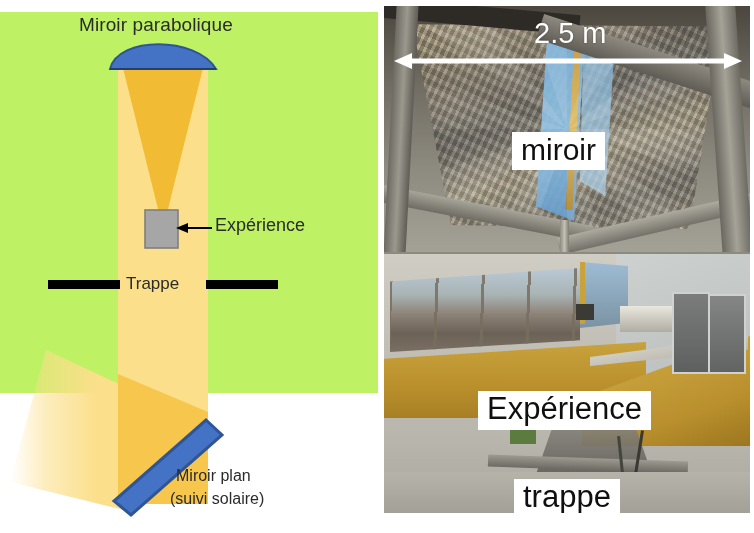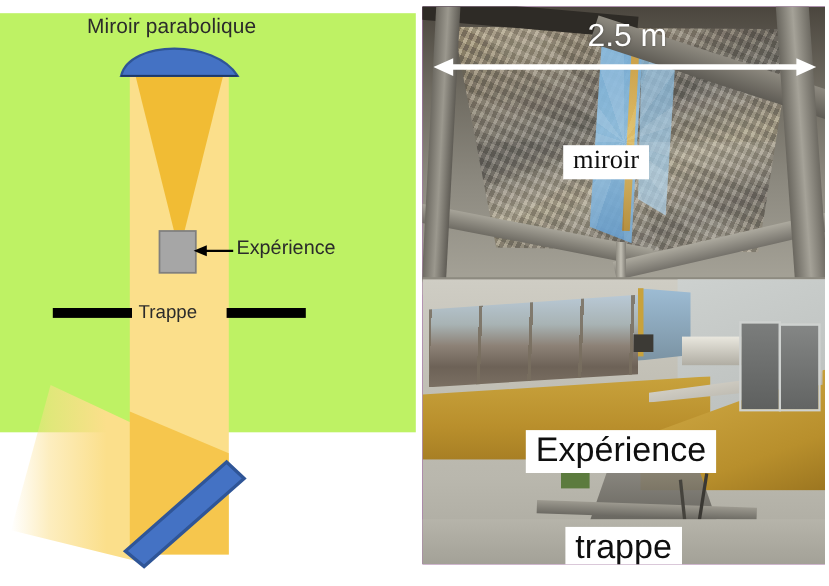--- a/index.html
+++ b/index.html
@@ -145,21 +145,21 @@
   .cable{left:252px;top:424px;width:3px;height:64px;background:#3a3833;transform:rotate(9deg);}
   .cable2{left:236px;top:430px;width:3px;height:56px;background:#45433d;transform:rotate(-6deg);}
   .pipeTop{left:0;top:246px;width:366px;height:5px;background:#8d8a80;}
 
   
   .photo-label{
     position:absolute;background:#ffffff;color:#0f0f0f;
     font-family:"Liberation Sans","DejaVu Sans",sans-serif;
     line-height:1.05;padding:2px 9px 4px 9px;white-space:nowrap;
   }
-  #pl-miroir{left:128px;top:126px;font-size:24px;font-family:Liberation Serif, serif;}
+  #pl-miroir{left:128px;top:126px;font-size:30px;}
   #pl-experience{left:94px;top:385px;font-size:31px;}
   #pl-trappe{left:130px;top:473px;font-size:31px;}
   #pl-25m{
     left:150px;top:12px;font-size:29px;color:#ffffff;background:transparent;
     padding:0;font-weight:400;text-shadow:0 0 2px rgba(0,0,0,.35);
   }
   #arrow25{position:absolute;left:10px;top:44px;}
 </style>
 </head>
 <body>
@@ -205,20 +205,24 @@
         <polygon points="206,408 222,423 131,503 114,489" fill="#4472C4" stroke="#2F5597" stroke-width="3"></polygon>
       </g>
     </svg>
 
     <div class="dlabel" id="lbl-parabolic">Miroir parabolique</div>
 
     <div class="dlabel" id="lbl-experience">Expérience</div>
 
     <div class="dlabel" id="lbl-trappe">Trappe</div>
 
+    <div class="dlabel" id="lbl-miroirplan">
+      <span>Miroir plan</span>
+      <span class="l2">(suivi solaire)</span>
+    </div>
   </div>
 
   <div id="photo">
 
     <div class="layer ceil-bg"></div>
     <div class="layer hexfield"></div>
     <div class="layer skygap"></div>
     <div class="layer skygap2"></div>
     <div class="layer goldpost"></div>
     <div class="layer hexmesh"></div>

